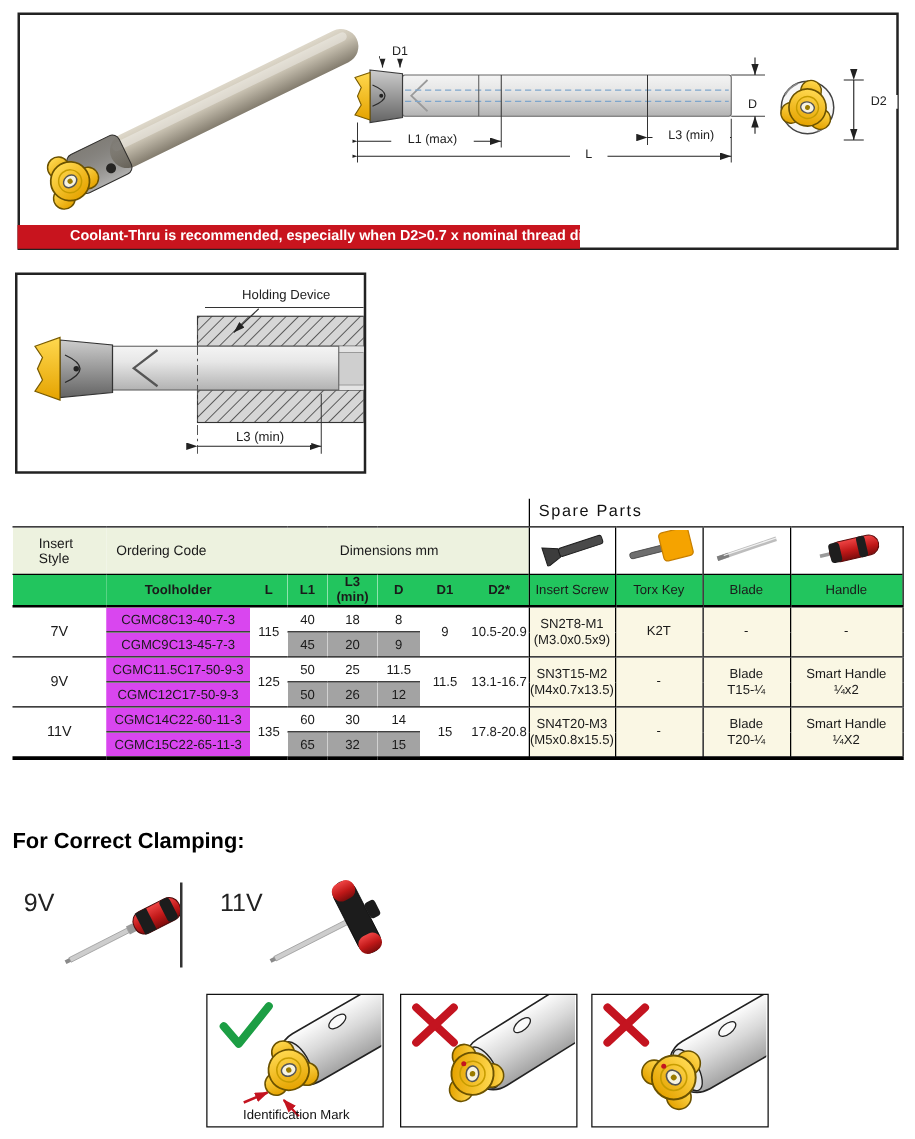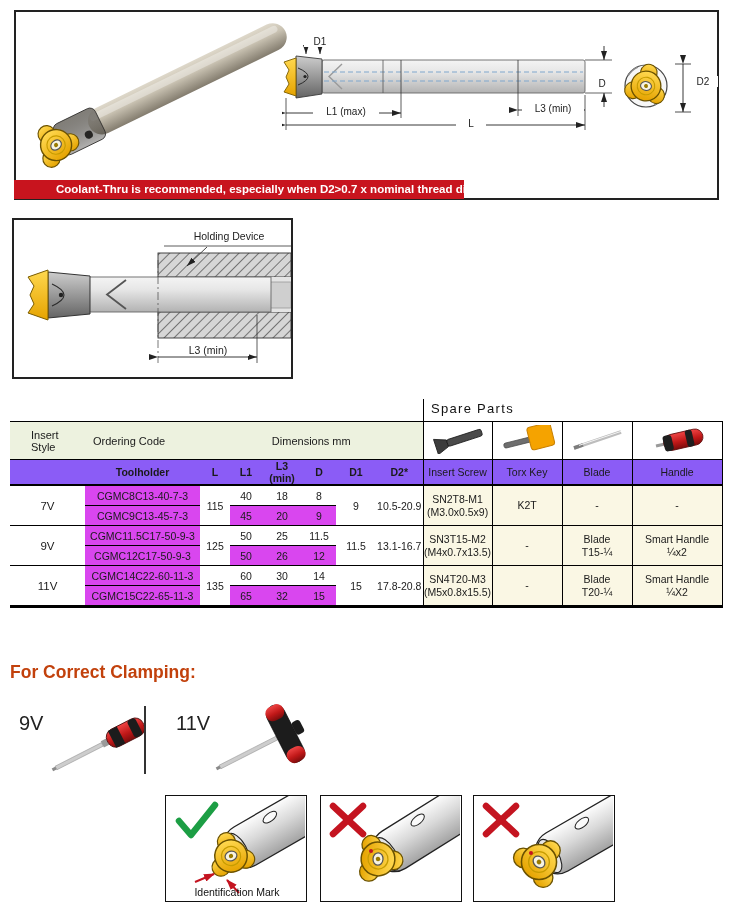--- a/index.html
+++ b/index.html
@@ -10,32 +10,32 @@
   .dimlbl{position:absolute;font-size:10px;line-height:11px;color:#222;text-align:center;background:#fff;padding:0 1px;white-space:nowrap}
   .banner{position:absolute;left:-2px;bottom:-1px;width:450px;height:19px;background:#c8141e;color:#fff;font-size:11.5px;font-weight:bold;line-height:19px;padding-left:42px;white-space:nowrap;box-sizing:border-box}
   
   .spareTitle{position:absolute;left:423px;top:399px;height:22px;border-left:1px solid #000;padding-left:7px;font-size:13px;letter-spacing:1.3px;color:#111;line-height:20px}
   table.spec{position:absolute;left:10px;top:421px;width:712px;border-collapse:collapse;table-layout:fixed;border-bottom:3px solid #000;font-size:10.5px}
   table.spec td{padding:0;text-align:center;vertical-align:middle;overflow:hidden}
   .h1{background:#edf2df;border-top:1px solid #000;font-size:11px;height:37px}
   .h1.lft{text-align:left;padding-left:21px}
   .icn{background:#fff;border-top:1px solid #000;border-left:1px solid #000;height:37px}
   .vr{border-right:1px solid #000}
-  .h2{background:#8b5cf6;border-top:1px solid #000;border-bottom:2px solid #000;height:21px;font-weight:bold;font-size:10.5px}
+  .h2{background:#22c55e;border-top:1px solid #000;border-bottom:2px solid #000;height:21px;font-weight:bold;font-size:10.5px}
   .h2.sph{font-weight:normal;border-left:1px solid #000}
   tr.g td{border-top:1.5px solid #000}
   .code{background:#d946ef;text-align:left;padding-left:6px;font-size:10.5px;height:19px}
   .sep{border-bottom:1px solid #000}
-  .gray{background:#d946ef}
+  .gray{background:#a3a3a3}
   .sp{background:#faf7e4;border-left:1px solid #000;font-size:10.5px;line-height:1.2}
   .style{font-size:11.5px}
   .num{font-size:10.5px;height:19px}
   .footnote{position:absolute;left:12px;top:598px;font-size:10.5px;color:#1a1a1a;white-space:pre-wrap}
   
-  .clampTitle{position:absolute;left:10px;top:662px;font-size:17.5px;font-weight:bold;color:#c2410c}
+  .clampTitle{position:absolute;left:10px;top:662px;font-size:17.5px;font-weight:bold;color:#000000}
   .clampLbl{position:absolute;font-size:20px;color:#222}
   .vline{position:absolute;left:144px;top:706px;width:2px;height:68px;background:#333}
   
   .panel{position:absolute;top:795px;width:142px;height:107px;border:1.5px solid #111;background:#fff;box-sizing:border-box}
   .cap{position:absolute;bottom:3px;font-size:10.5px;color:#111;white-space:nowrap}
 </style>
 </head>
 <body>
 
 <svg width="0" height="0" style="position:absolute" aria-hidden="true">

